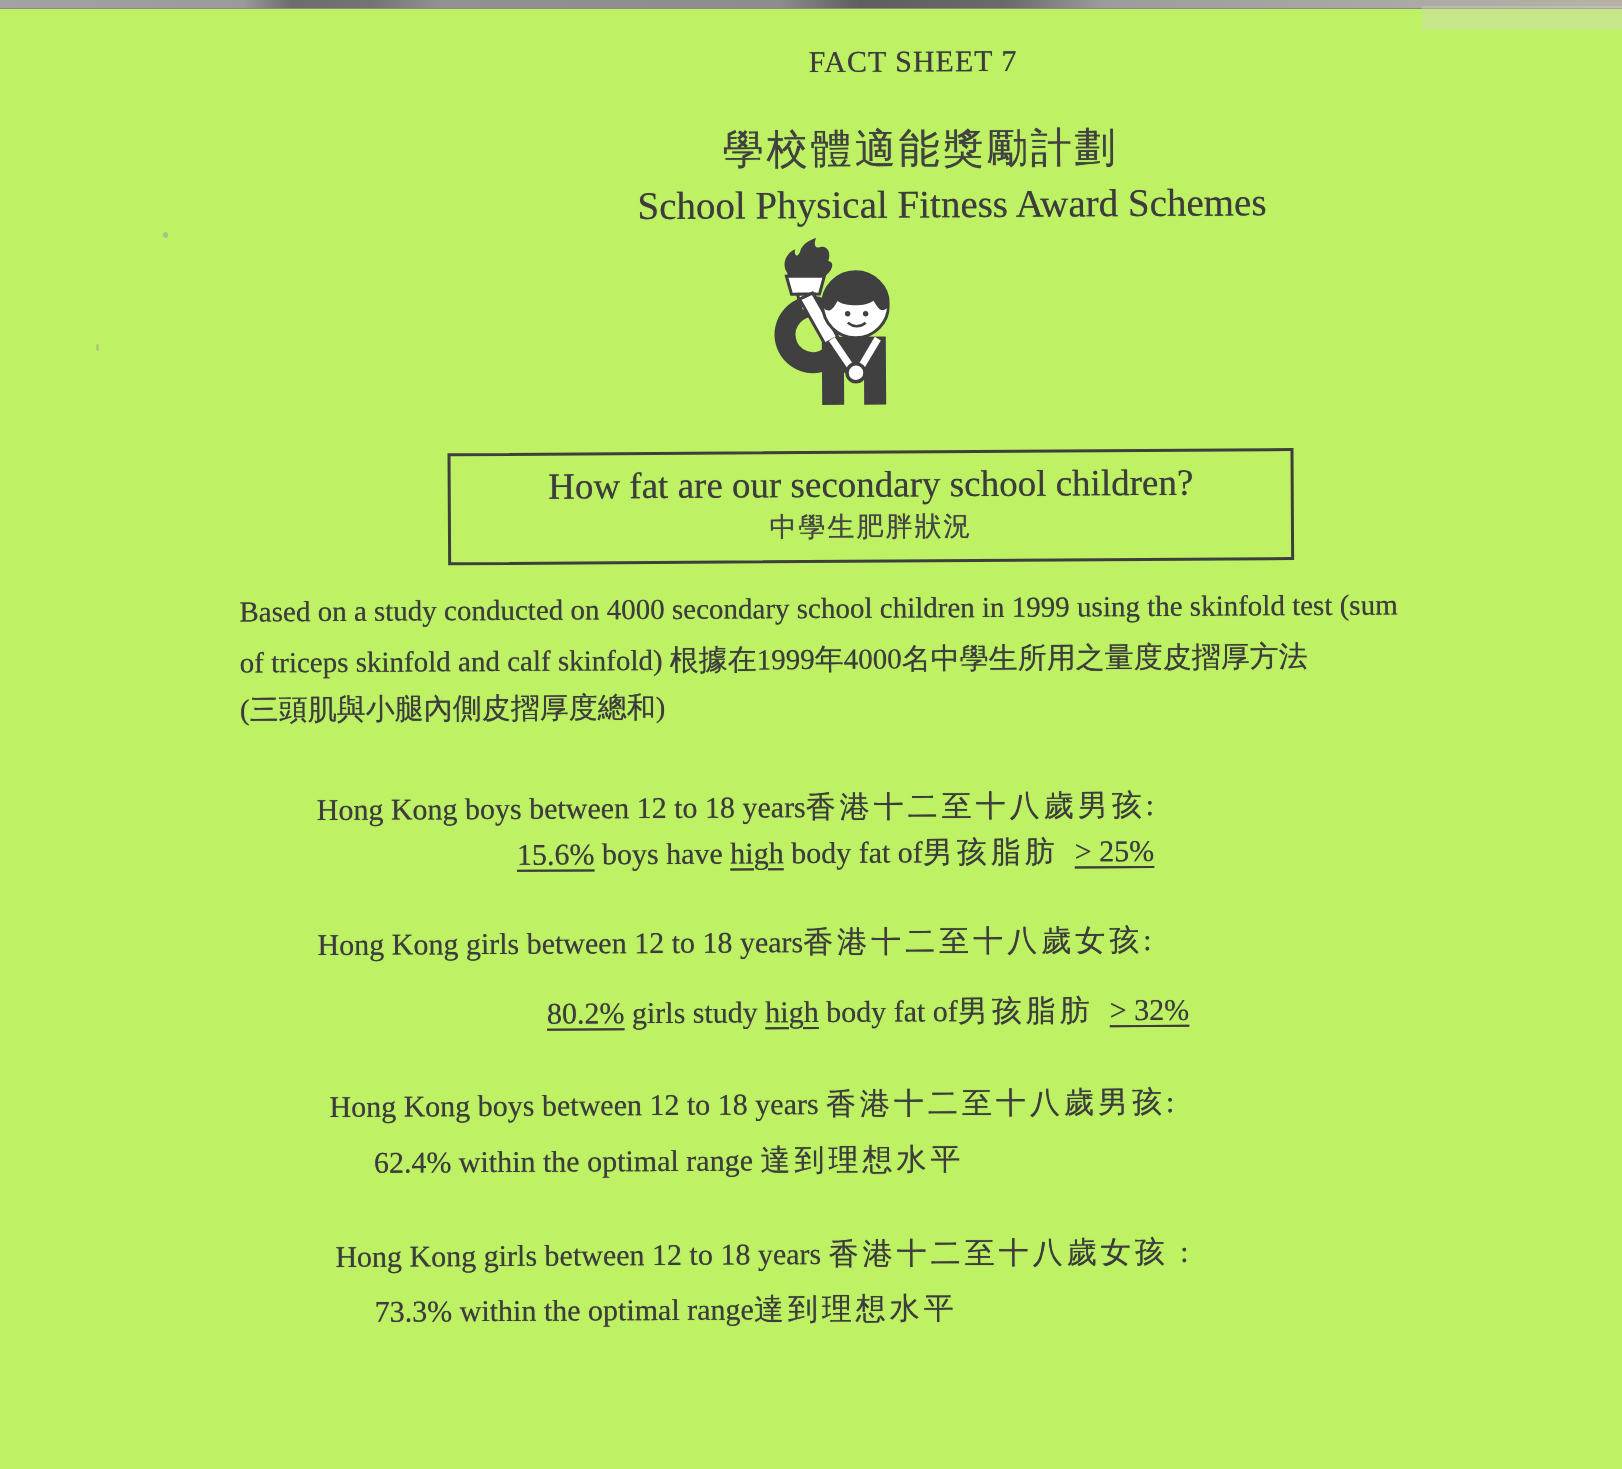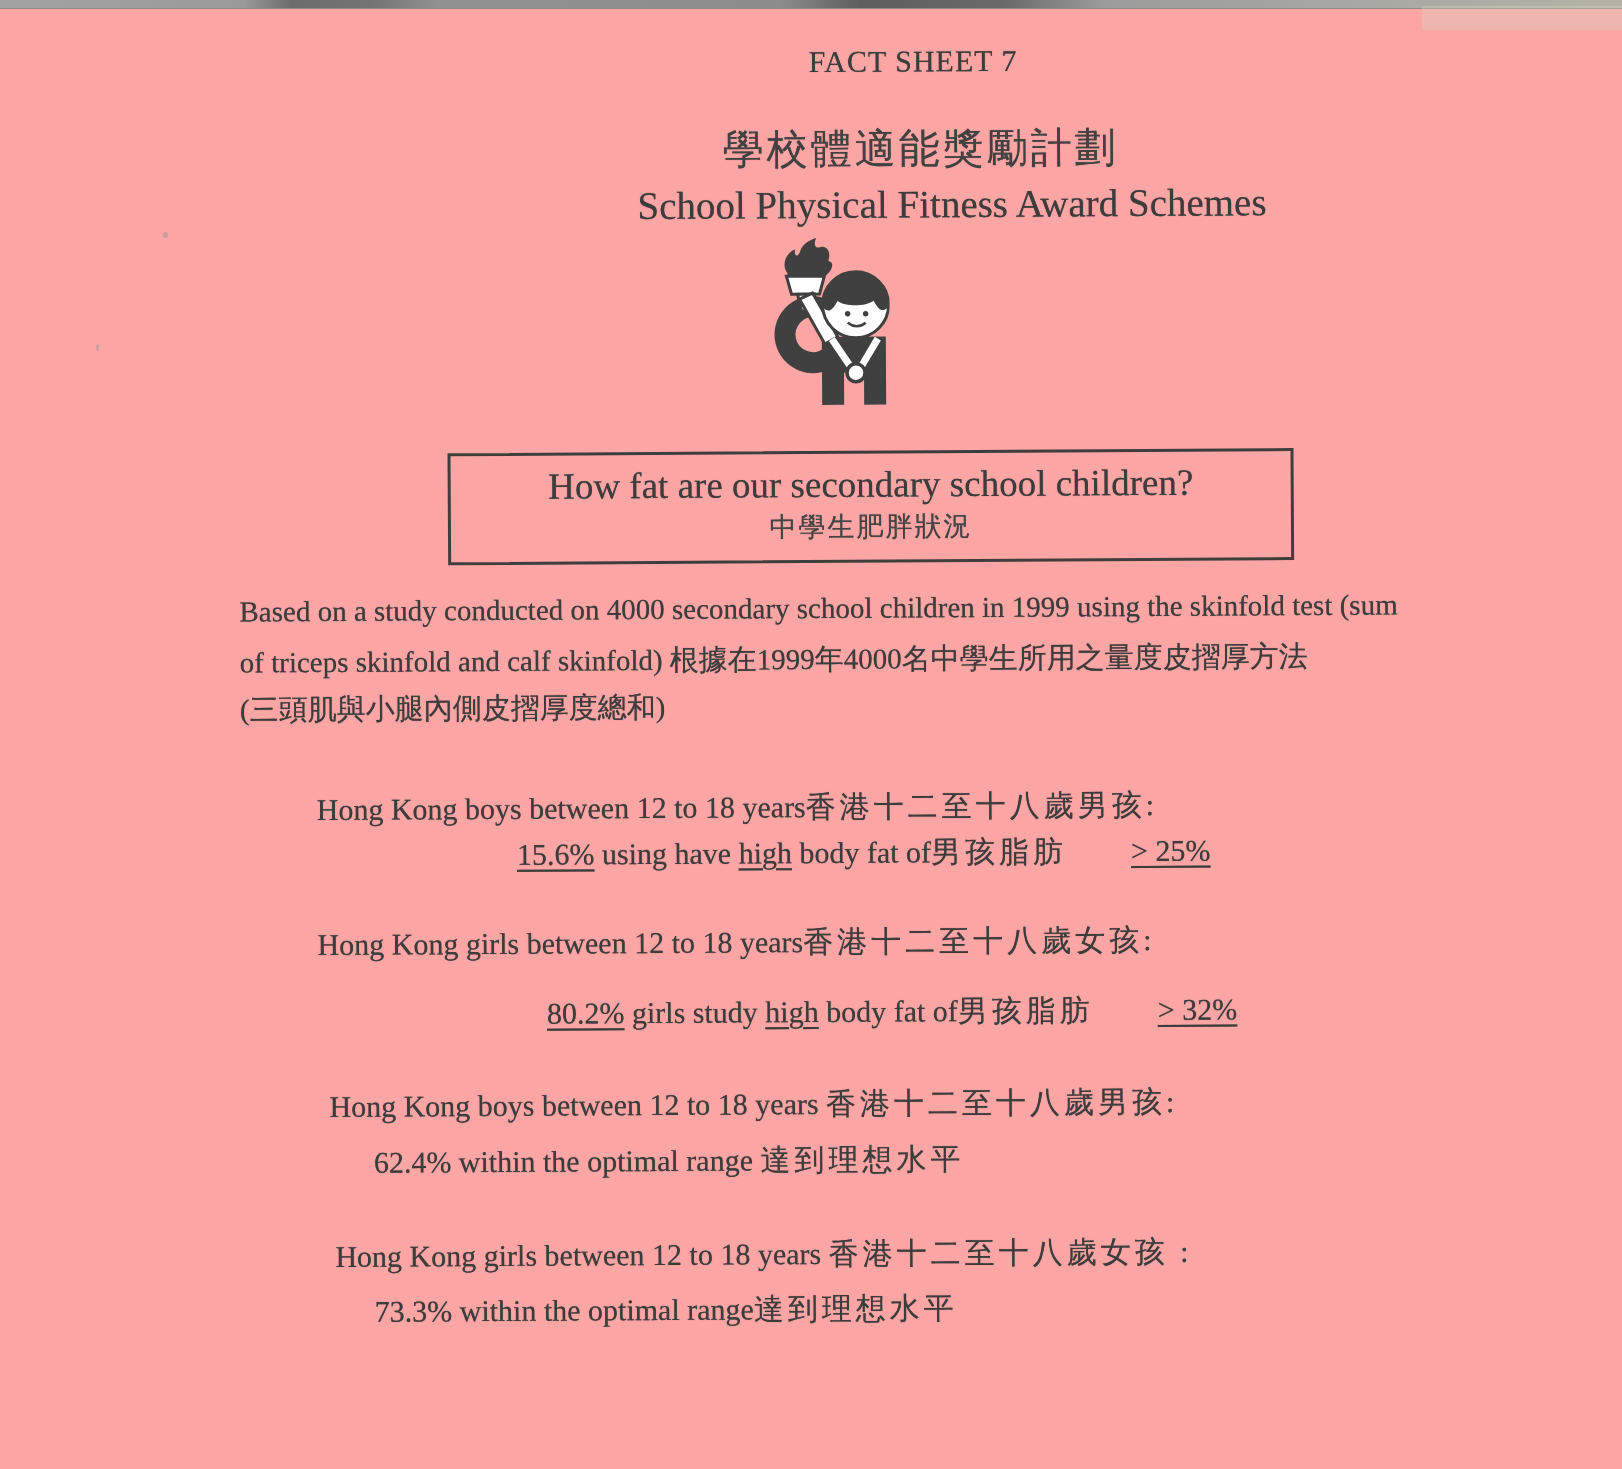--- a/index.html
+++ b/index.html
@@ -1,18 +1,18 @@
 <!DOCTYPE html>
 <html><head>
 <meta charset="utf-8">
 <style>
   html,body{margin:0;padding:0;background:#e8e8e8;}
   .page{
     position:relative;width:1622px;height:1469px;overflow:hidden;
-    background:#fca5a5;
+    background:#bef264;
     font-family:"Liberation Serif","DejaVu Serif",serif;
     color:#3c3c3c;
   }
   
   .scan-band{
     position:absolute;left:0;top:0;width:1622px;height:8px;
     background:linear-gradient(to right,
       #a3a3a3 0%, #9a9a9a 15%, #6c6c6c 18%, #747474 23%, #919191 27%,
       #8d8d8d 48%, #5e5e5e 53%, #6a6a6a 62%, #9c9c9c 68%,
       #a8a8a4 84%, #b6b3a5 100%);
@@ -40,21 +40,21 @@
   .qbox{
     position:absolute;left:449px;top:451px;width:846px;height:112px;
     border:3px solid #3e3e3e;text-align:center;box-sizing:border-box;
   }
   .qbox .en{font-size:37px;margin-top:9px;}
   .qbox .zh{font-size:27px;letter-spacing:2px;margin-top:3px;color:#444;}
   .body-line{font-size:29px;}
   .stat-line{font-size:30px;}
   .zh{letter-spacing:4px;}
   .u{text-decoration:underline;text-underline-offset:5px;text-decoration-thickness:2px;}
-  .threshold{margin-left:64px;}
+  .threshold{margin-left:16px;}
   .mascot{position:absolute;left:776px;top:237px;}
 </style>
 </head>
 <body>
 
 <div class="page">
 
   <div class="scan-band"></div>
   <div class="scan-corner"></div>
   <div class="speck s1"></div>
@@ -100,21 +100,21 @@
     <div class="qbox">
       <div class="en">How fat are our secondary school children?</div>
       <div class="zh">中學生肥胖狀況</div>
     </div>
 
     <div class="abs body-line" style="left:240px;top:592px;">Based on a study conducted on 4000 secondary school children in 1999 using the skinfold test (sum</div>
     <div class="abs body-line" style="left:240px;top:640px;">of triceps skinfold and calf skinfold) 根據在1999年4000名中學生所用之量度皮摺厚方法</div>
     <div class="abs body-line" style="left:240px;top:687px;">(三頭肌與小腿內側皮摺厚度總和)</div>
 
     <div class="abs stat-line" style="left:316px;top:787px;"><span>Hong Kong boys between 12 to 18 years</span><span class="zh">香港十二至十八歲男孩:</span></div>
-    <div class="abs stat-line" style="left:516px;top:833px;"><span class="u">15.6%</span><span> using have </span><span class="u">high</span><span> body fat of</span><span class="zh">男孩脂肪</span><span class="u threshold">&gt; 25%</span></div>
+    <div class="abs stat-line" style="left:516px;top:833px;"><span class="u">15.6%</span><span> boys have </span><span class="u">high</span><span> body fat of</span><span class="zh">男孩脂肪</span><span class="u threshold">&gt; 25%</span></div>
 
     <div class="abs stat-line" style="left:316px;top:922px;"><span>Hong Kong girls between 12 to 18 years</span><span class="zh">香港十二至十八歲女孩:</span></div>
     <div class="abs stat-line" style="left:545px;top:992px;"><span class="u">80.2%</span><span> girls study </span><span class="u">high</span><span> body fat of</span><span class="zh">男孩脂肪</span><span class="u threshold">&gt; 32%</span></div>
 
     <div class="abs stat-line" style="left:327px;top:1084px;"><span>Hong Kong boys between 12 to 18 years </span><span class="zh">香港十二至十八歲男孩:</span></div>
     <div class="abs stat-line" style="left:371px;top:1140px;"><span>62.4% within the optimal range </span><span class="zh">達到理想水平</span></div>
 
     <div class="abs stat-line" style="left:332px;top:1234px;"><span>Hong Kong girls between 12 to 18 years </span><span class="zh">香港十二至十八歲女孩 :</span></div>
     <div class="abs stat-line" style="left:371px;top:1289px;"><span>73.3% within the optimal range</span><span class="zh">達到理想水平</span></div>
 

